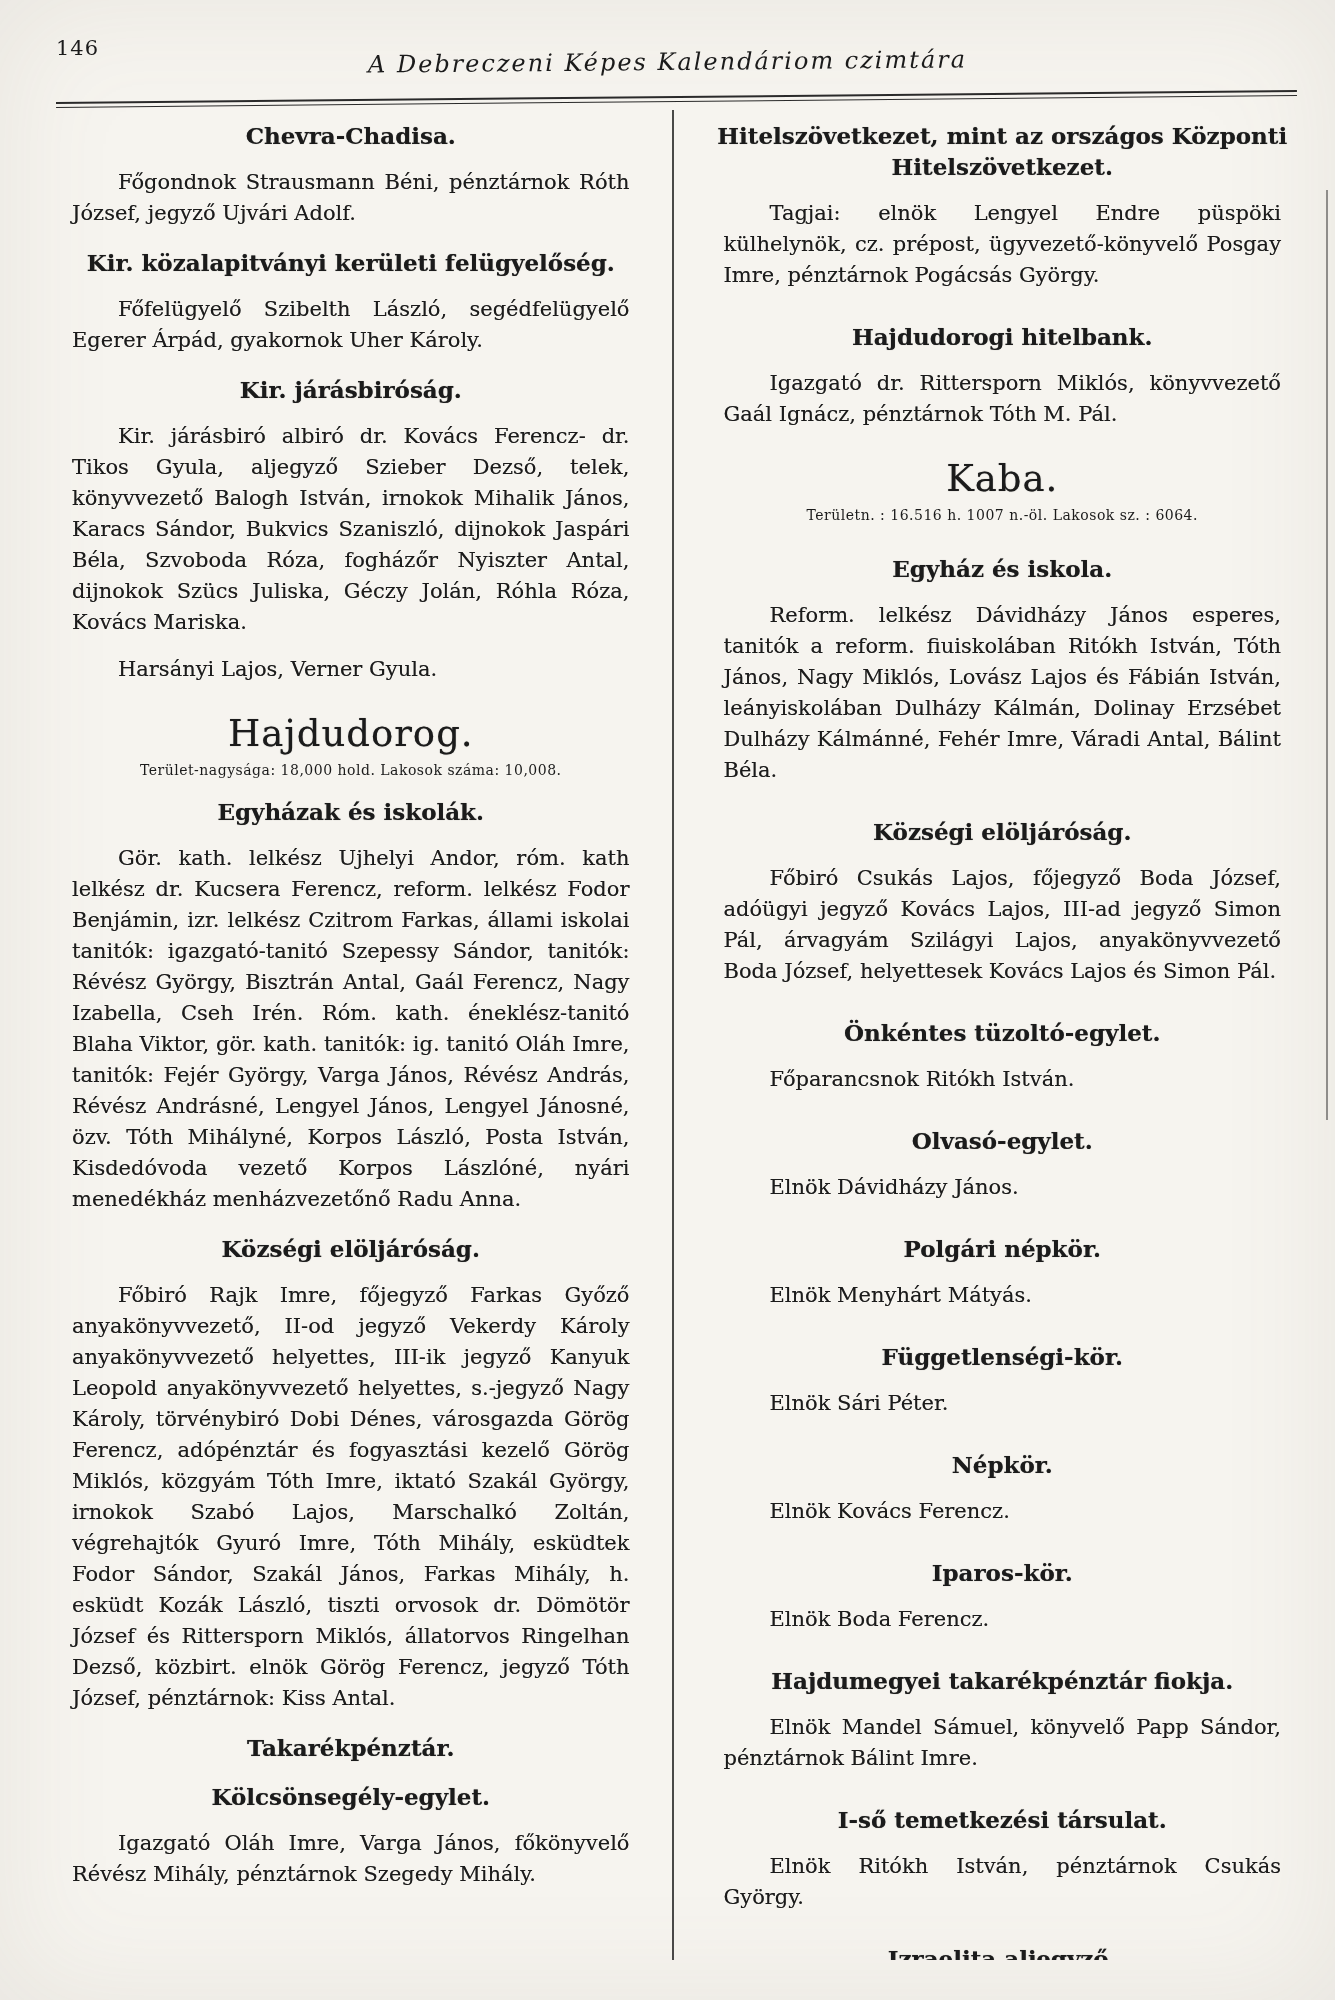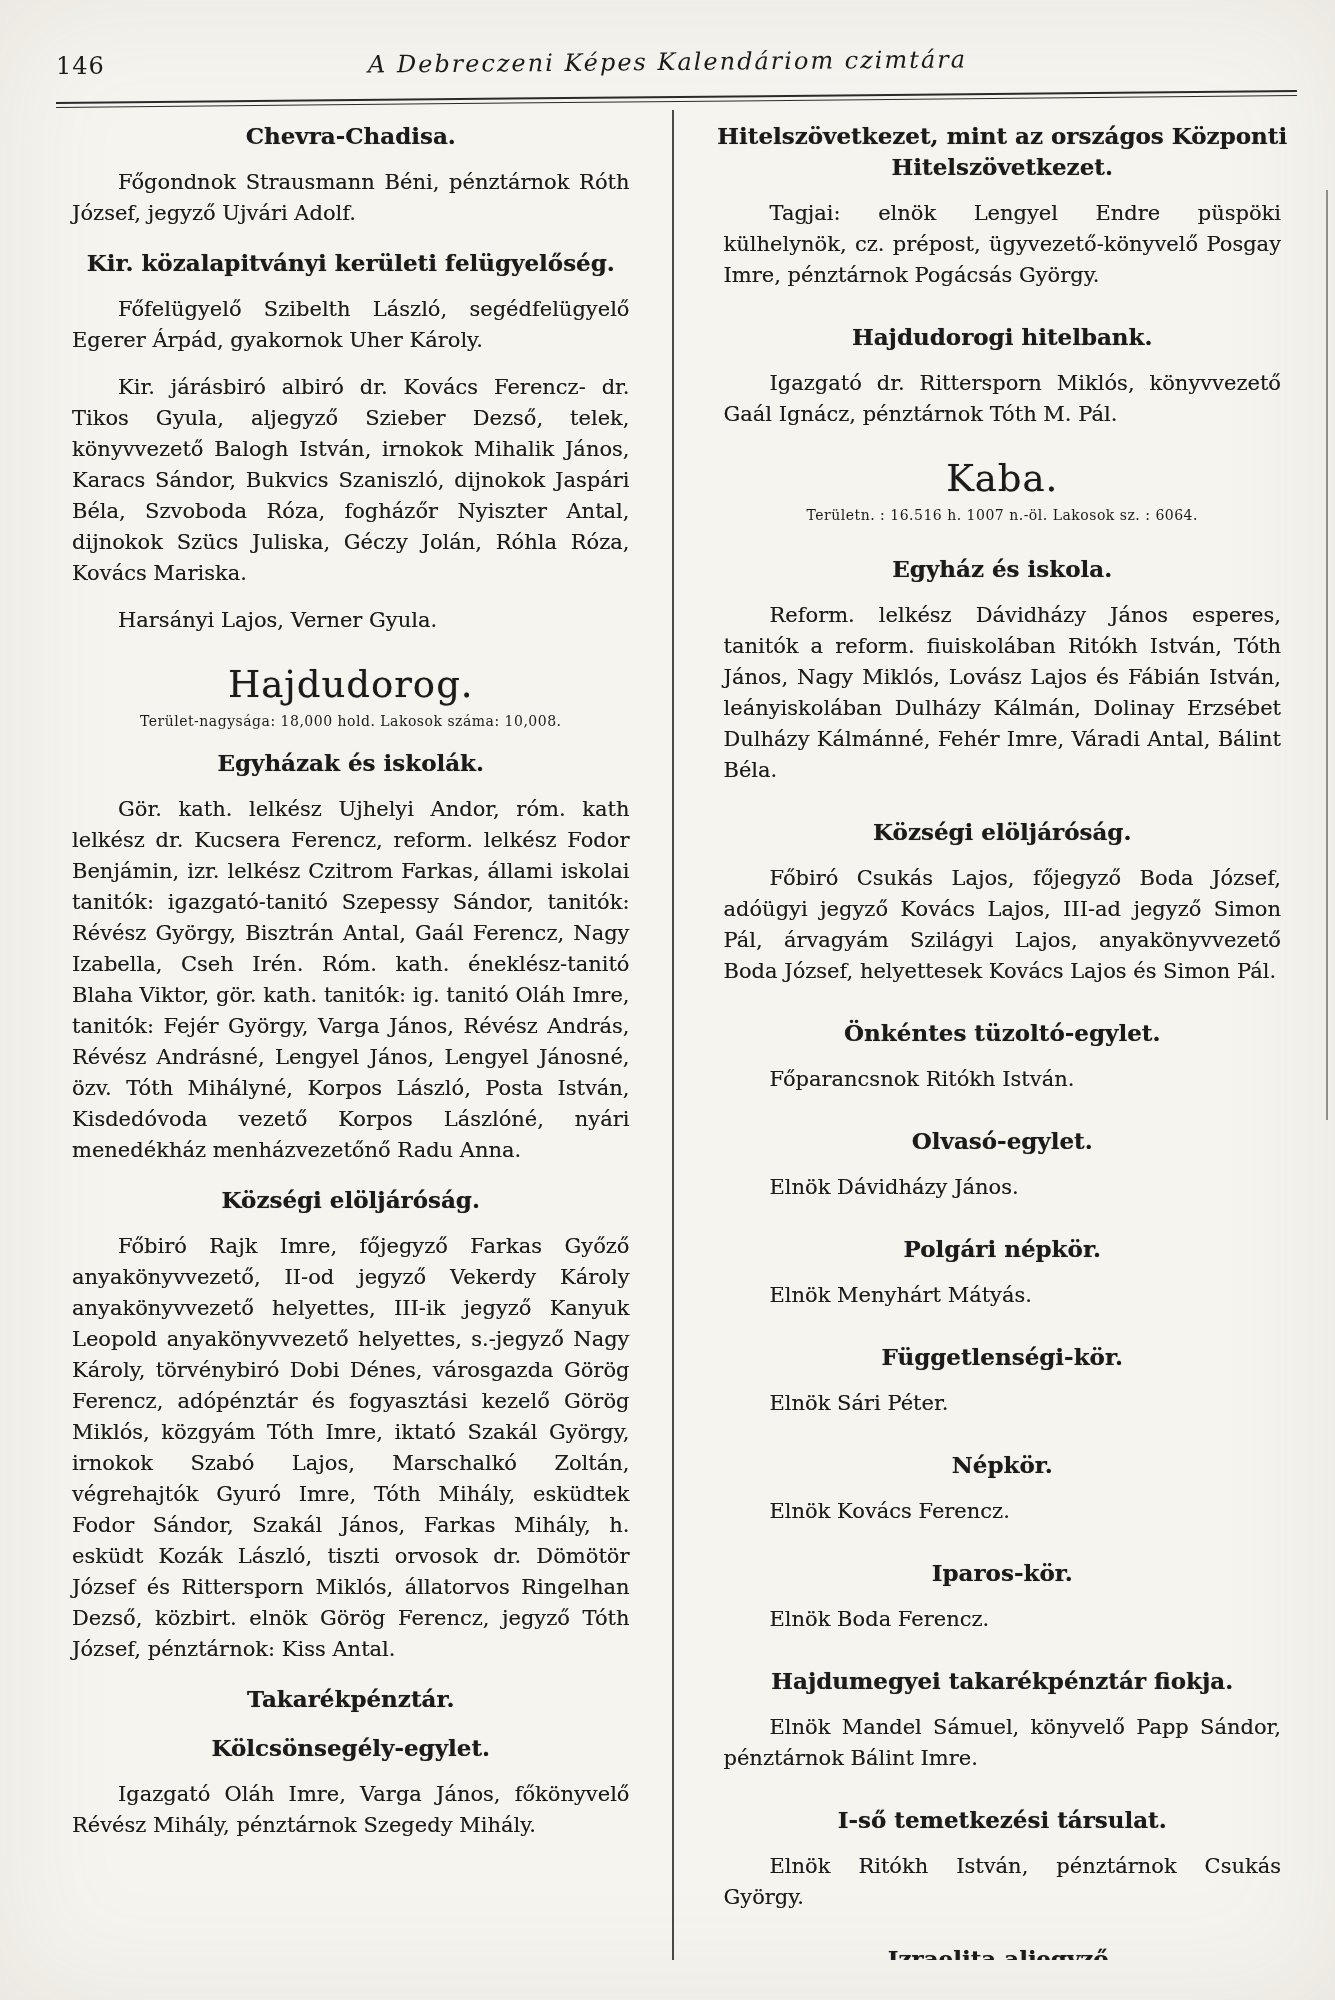--- a/index.html
+++ b/index.html
@@ -16,22 +16,22 @@
     width: 1335px; height: 2000px;
     box-shadow: inset 0 0 120px rgba(120,110,90,0.10);
   }
   
   .page-header {
     position: relative;
     height: 96px;
   }
   .page-num {
     position: absolute;
-    left: 56px; top: 52px;
-    font-size: 24px;
+    left: 56px; top: 36px;
+    font-size: 21px;
     letter-spacing: 1px;
   }
   .running-title {
     position: absolute;
     left: 0; right: 0; top: 48px;
     text-align: center;
     font-style: italic;
     font-size: 24px;
     letter-spacing: 2px;
     transform: rotate(-0.5deg);
@@ -112,20 +112,21 @@
     <span class="running-title">A Debreczeni Képes Kalendáriom czimtára</span>
   </header>
   <div class="header-rule"></div>
 
   <main class="columns">
     <section class="col col-left">
         <div class="section-heading">Chevra-Chadisa.</div>
         <p class="body-para">Főgondnok Strausmann Béni, pénztárnok Róth József, jegyző Ujvári Adolf.</p>
         <div class="section-heading">Kir. közalapitványi kerületi felügyelőség.</div>
         <p class="body-para">Főfelügyelő Szibelth László, segédfelügyelő Egerer Árpád, gyakornok Uher Károly.</p>
+        <div class="section-heading">Kir. járásbiróság.</div>
         <p class="body-para">Kir. járásbiró albiró dr. Kovács Ferencz- dr. Tikos Gyula, aljegyző Szieber Dezső, telek, könyvvezető Balogh István, irnokok Mihalik János, Karacs Sándor, Bukvics Szaniszló, dijnokok Jaspári Béla, Szvoboda Róza, fogházőr Nyiszter Antal, dijnokok Szücs Juliska, Géczy Jolán, Róhla Róza, Kovács Mariska.</p>
         <p class="body-para">Harsányi Lajos, Verner Gyula.</p>
         <div class="town-heading">Hajdudorog.</div>
         <div class="stats-line">Terület-nagysága: 18,000 hold. Lakosok száma: 10,008.</div>
         <div class="section-heading">Egyházak és iskolák.</div>
         <p class="body-para">Gör. kath. lelkész Ujhelyi Andor, róm. kath lelkész dr. Kucsera Ferencz, reform. lelkész Fodor Benjámin, izr. lelkész Czitrom Farkas, állami iskolai tanitók: igazgató-tanitó Szepessy Sándor, tanitók: Révész György, Bisztrán Antal, Gaál Ferencz, Nagy Izabella, Cseh Irén. Róm. kath. éneklész-tanitó Blaha Viktor, gör. kath. tanitók: ig. tanitó Oláh Imre, tanitók: Fejér György, Varga János, Révész András, Révész Andrásné, Lengyel János, Lengyel Jánosné, özv. Tóth Mihályné, Korpos László, Posta István, Kisdedóvoda vezető Korpos Lászlóné, nyári menedékház menházvezetőnő Radu Anna.</p>
         <div class="section-heading">Községi elöljáróság.</div>
         <p class="body-para">Főbiró Rajk Imre, főjegyző Farkas Győző anyakönyvvezető, II-od jegyző Vekerdy Károly anyakönyvvezető helyettes, III-ik jegyző Kanyuk Leopold anyakönyvvezető helyettes, s.-jegyző Nagy Károly, törvénybiró Dobi Dénes, városgazda Görög Ferencz, adópénztár és fogyasztási kezelő Görög Miklós, közgyám Tóth Imre, iktató Szakál György, irnokok Szabó Lajos, Marschalkó Zoltán, végrehajtók Gyuró Imre, Tóth Mihály, esküdtek Fodor Sándor, Szakál János, Farkas Mihály, h. esküdt Kozák László, tiszti orvosok dr. Dömötör József és Rittersporn Miklós, állatorvos Ringelhan Dezső, közbirt. elnök Görög Ferencz, jegyző Tóth József, pénztárnok: Kiss Antal.</p>
         <div class="section-heading">Takarékpénztár.</div>
         <div class="section-heading">Kölcsönsegély-egylet.</div>

